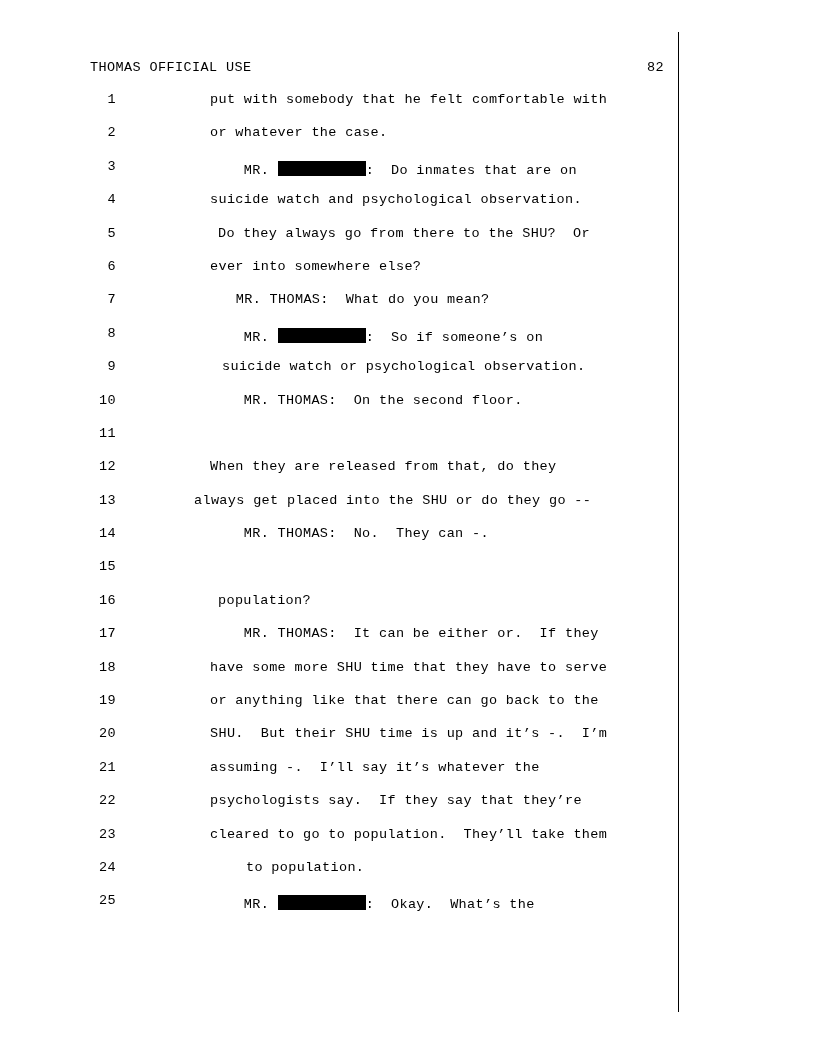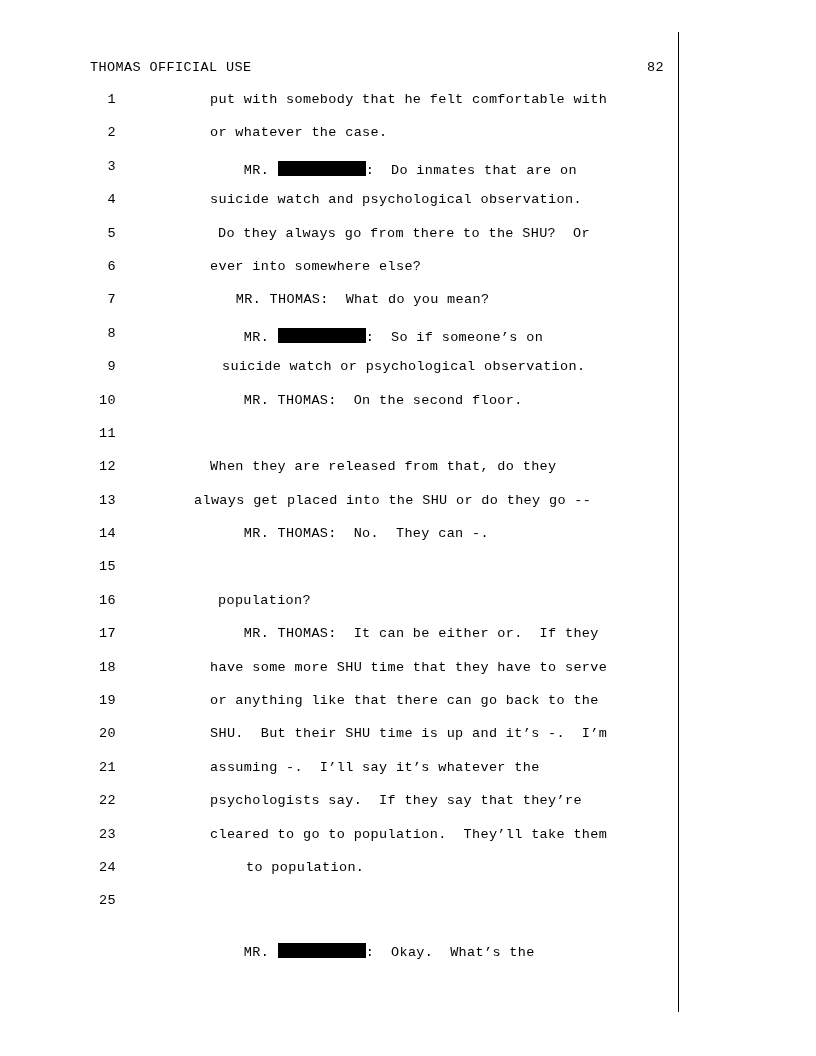--- a/index.html
+++ b/index.html
@@ -185,17 +185,17 @@
       <div class="line">
         <span class="line-no">23</span>
         <span class="line-text" style="left: 120px;">cleared to go to population.  They’ll take them</span>
       </div>
       <div class="line">
         <span class="line-no">24</span>
         <span class="line-text" style="left: 120px; margin-left: 36px;">to population.</span>
       </div>
       <div class="line">
         <span class="line-no">25</span>
-        <span class="line-text" style="left: 120px; margin-top: 48px;">    MR. <span class="redaction" style="width: 88px;"></span>:  Okay.  What’s the</span>
+        <span class="line-text" style="left: 120px;">    MR. <span class="redaction" style="width: 88px;"></span>:  Okay.  What’s the</span>
       </div>
     </div>
 
 </div>
 
 </body></html>

